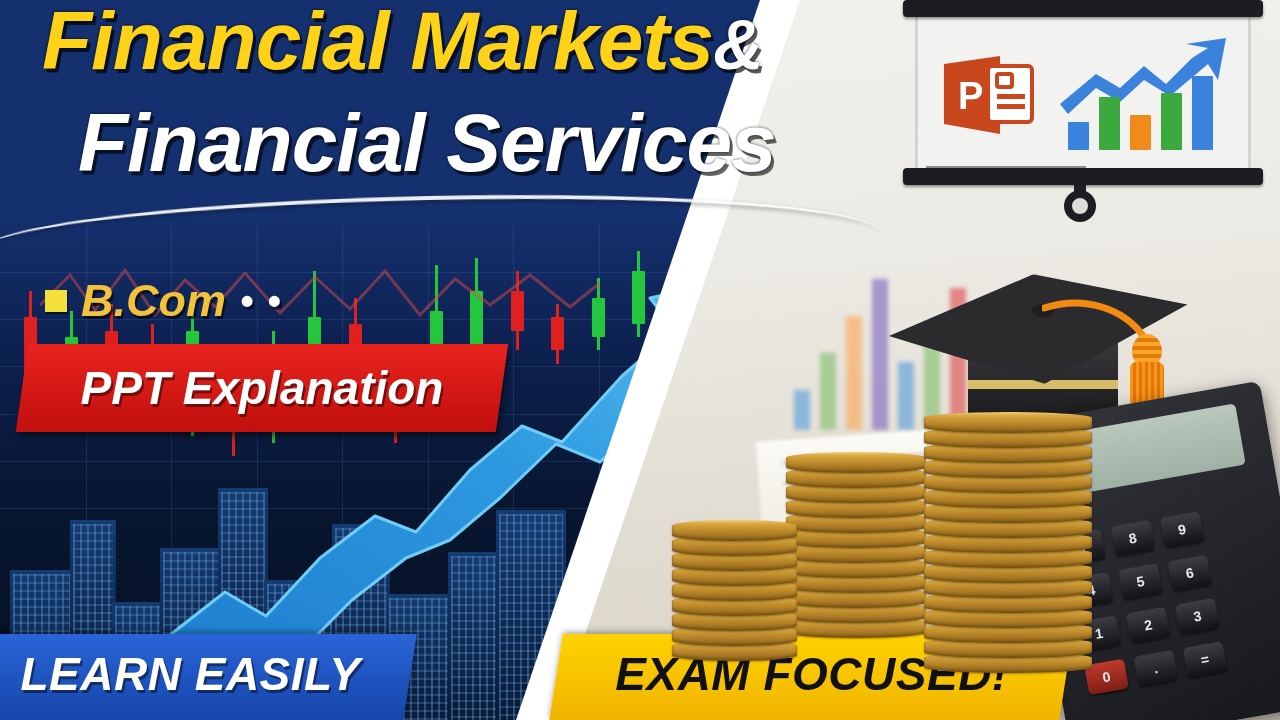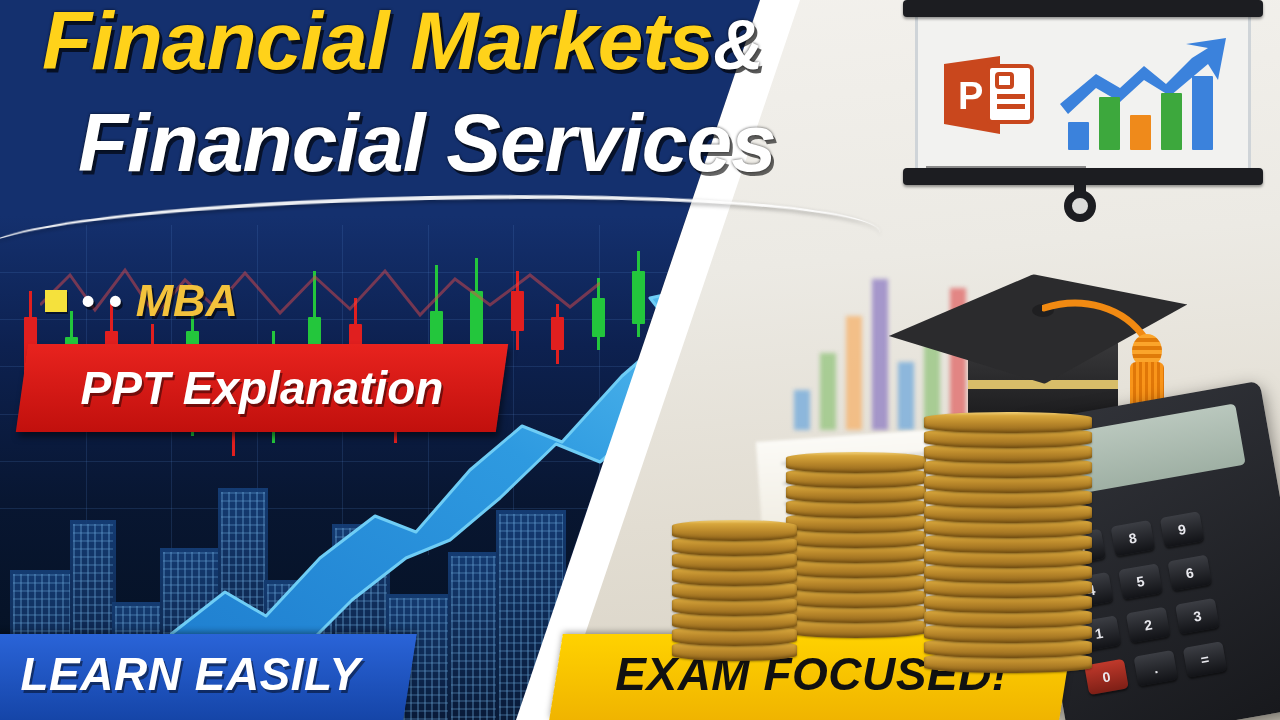--- a/index.html
+++ b/index.html
@@ -445,23 +445,23 @@
   <div class="title-wrap">
     <div class="title1">
       <span>Financial Markets</span><span class="amp">&amp;</span>
     </div>
     <div class="title2">Financial Services</div>
     <div class="swoosh"></div>
   </div>
 
   <div class="courses">
     <span class="sq-bullet"></span>
+    <span>B.Com</span>
     <span class="dotsep">•</span>
     <span class="dotsep">•</span>
-    <span>MBA</span>
   </div>
 
   <div class="ppt-banner">
     <span>PPT Explanation</span>
   </div>
 
   <div class="blue-banner">
     <span>LEARN EASILY</span>
   </div>
 

